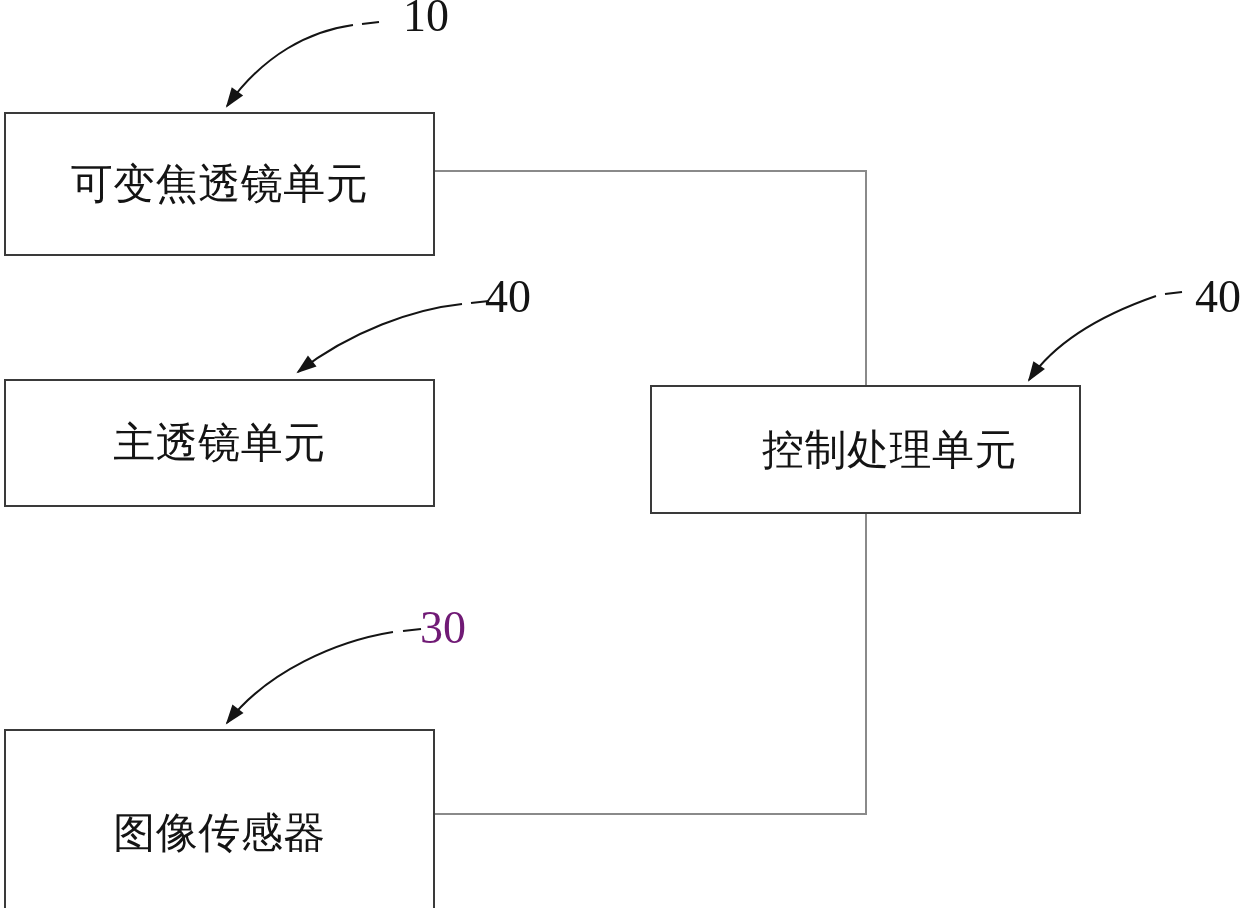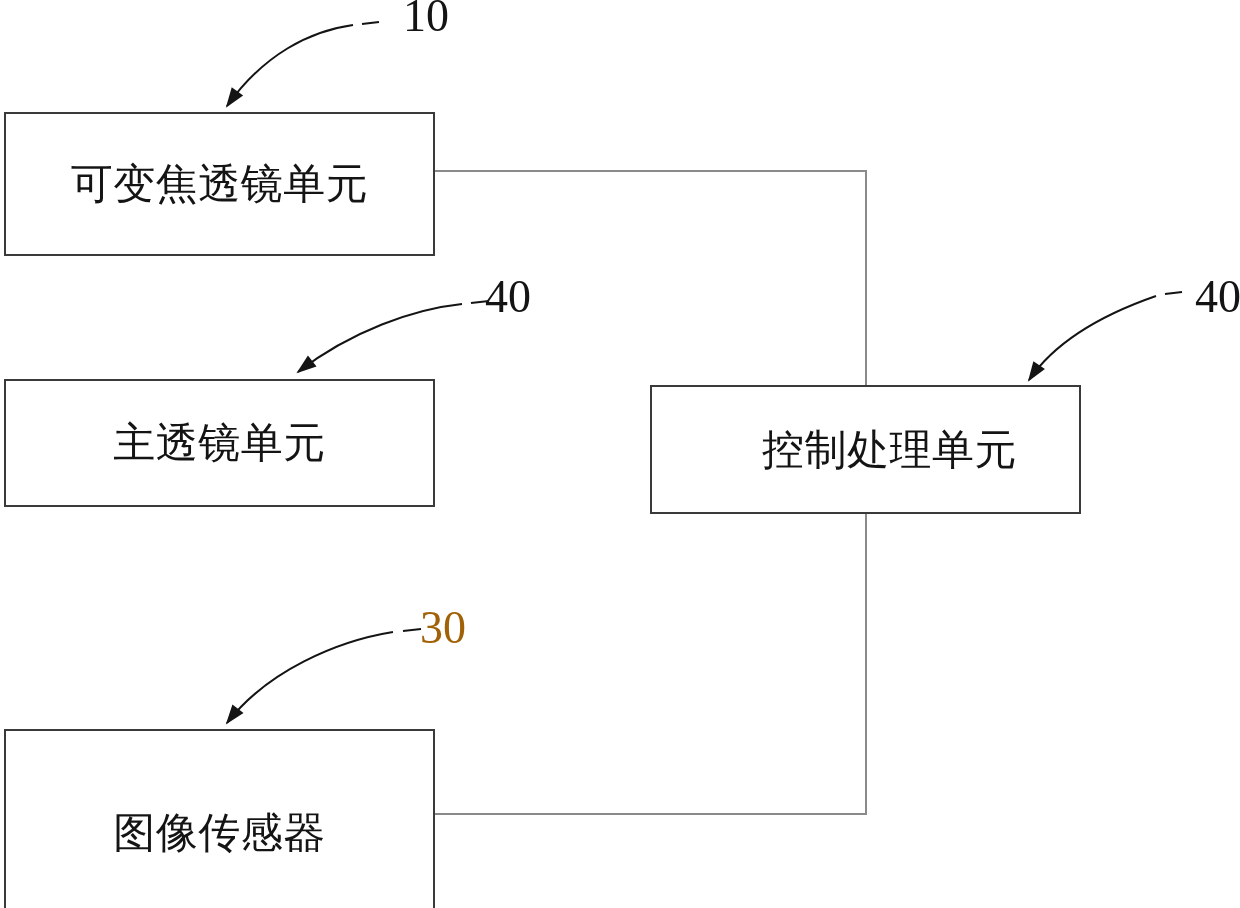--- a/index.html
+++ b/index.html
@@ -94,16 +94,16 @@
   <div class="node" id="node-30" style="border-color: rgb(58, 58, 58);">
     <span class="node-label" style="color: rgb(20, 20, 20);">图像传感器</span>
   </div>
 
   <div class="node" id="node-40" style="border-color: rgb(58, 58, 58);">
     <span class="node-label" style="color: rgb(20, 20, 20);">控制处理单元</span>
   </div>
 
   <div class="ref-label" id="ref-10" style="color: rgb(20, 20, 20);">10</div>
   <div class="ref-label" id="ref-20" style="color: rgb(20, 20, 20);">40</div>
-  <div class="ref-label" id="ref-30" style="color: #a16207;">30</div>
+  <div class="ref-label" id="ref-30" style="color: #701a75;">30</div>
   <div class="ref-label" id="ref-40" style="color: rgb(20, 20, 20);">40</div>
 
 </div>
 
 </body></html>

